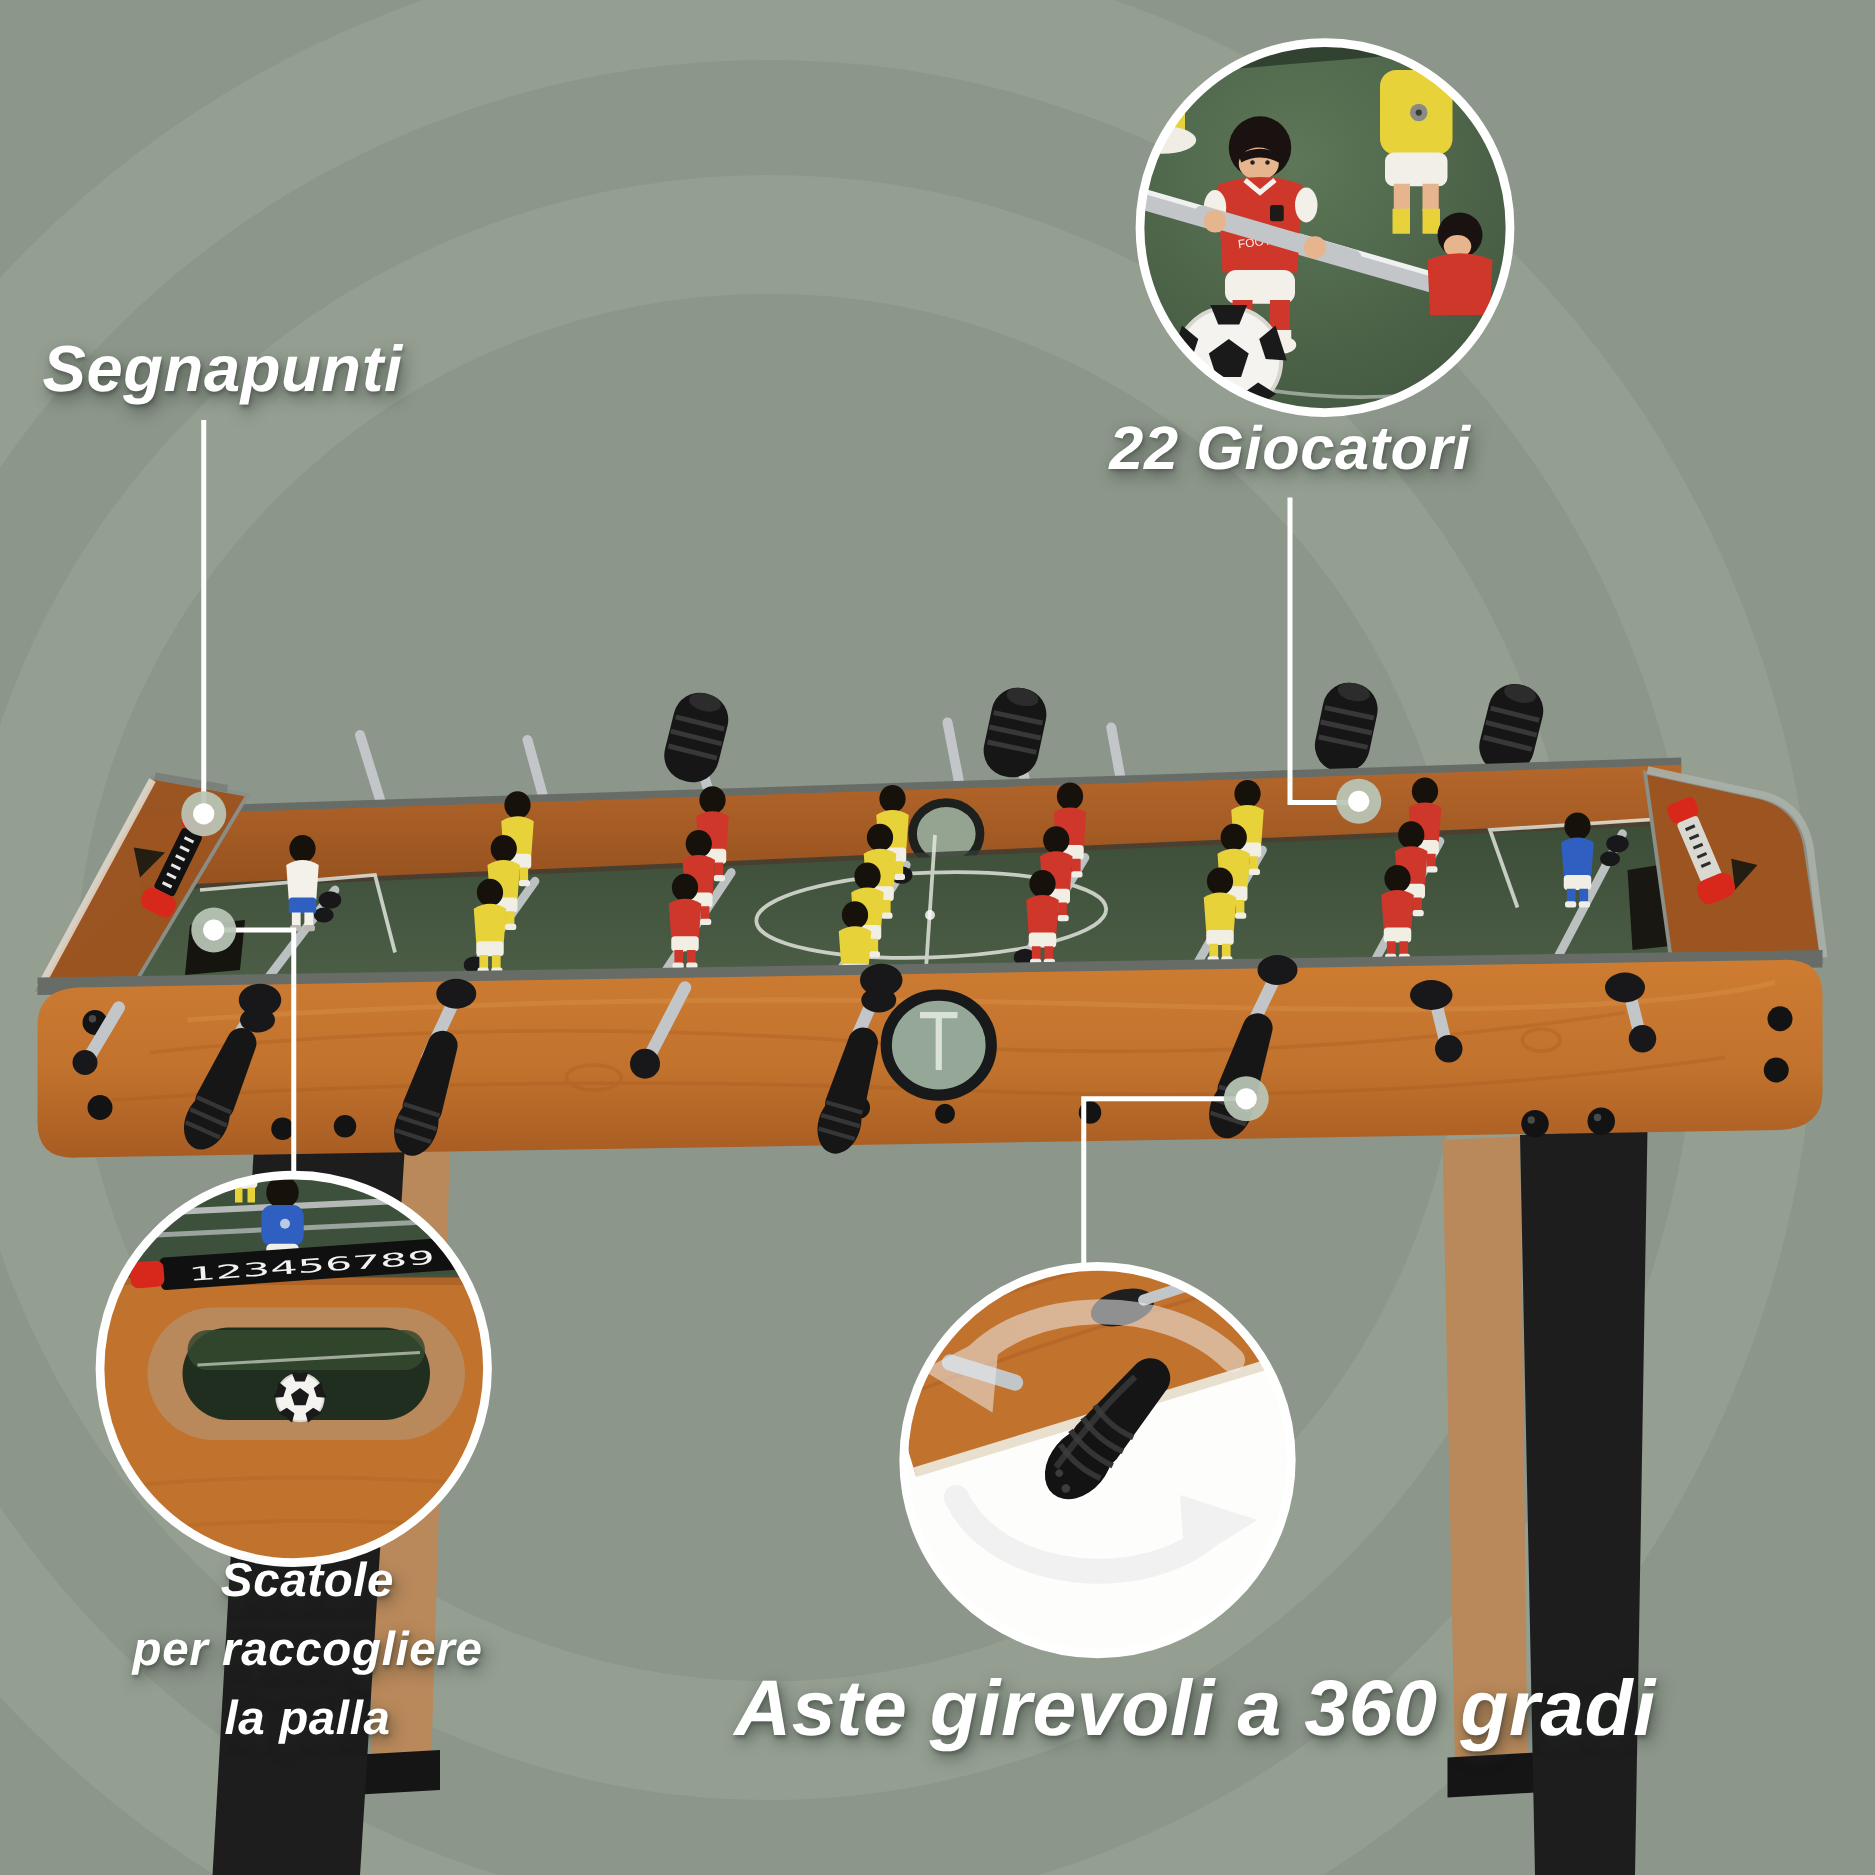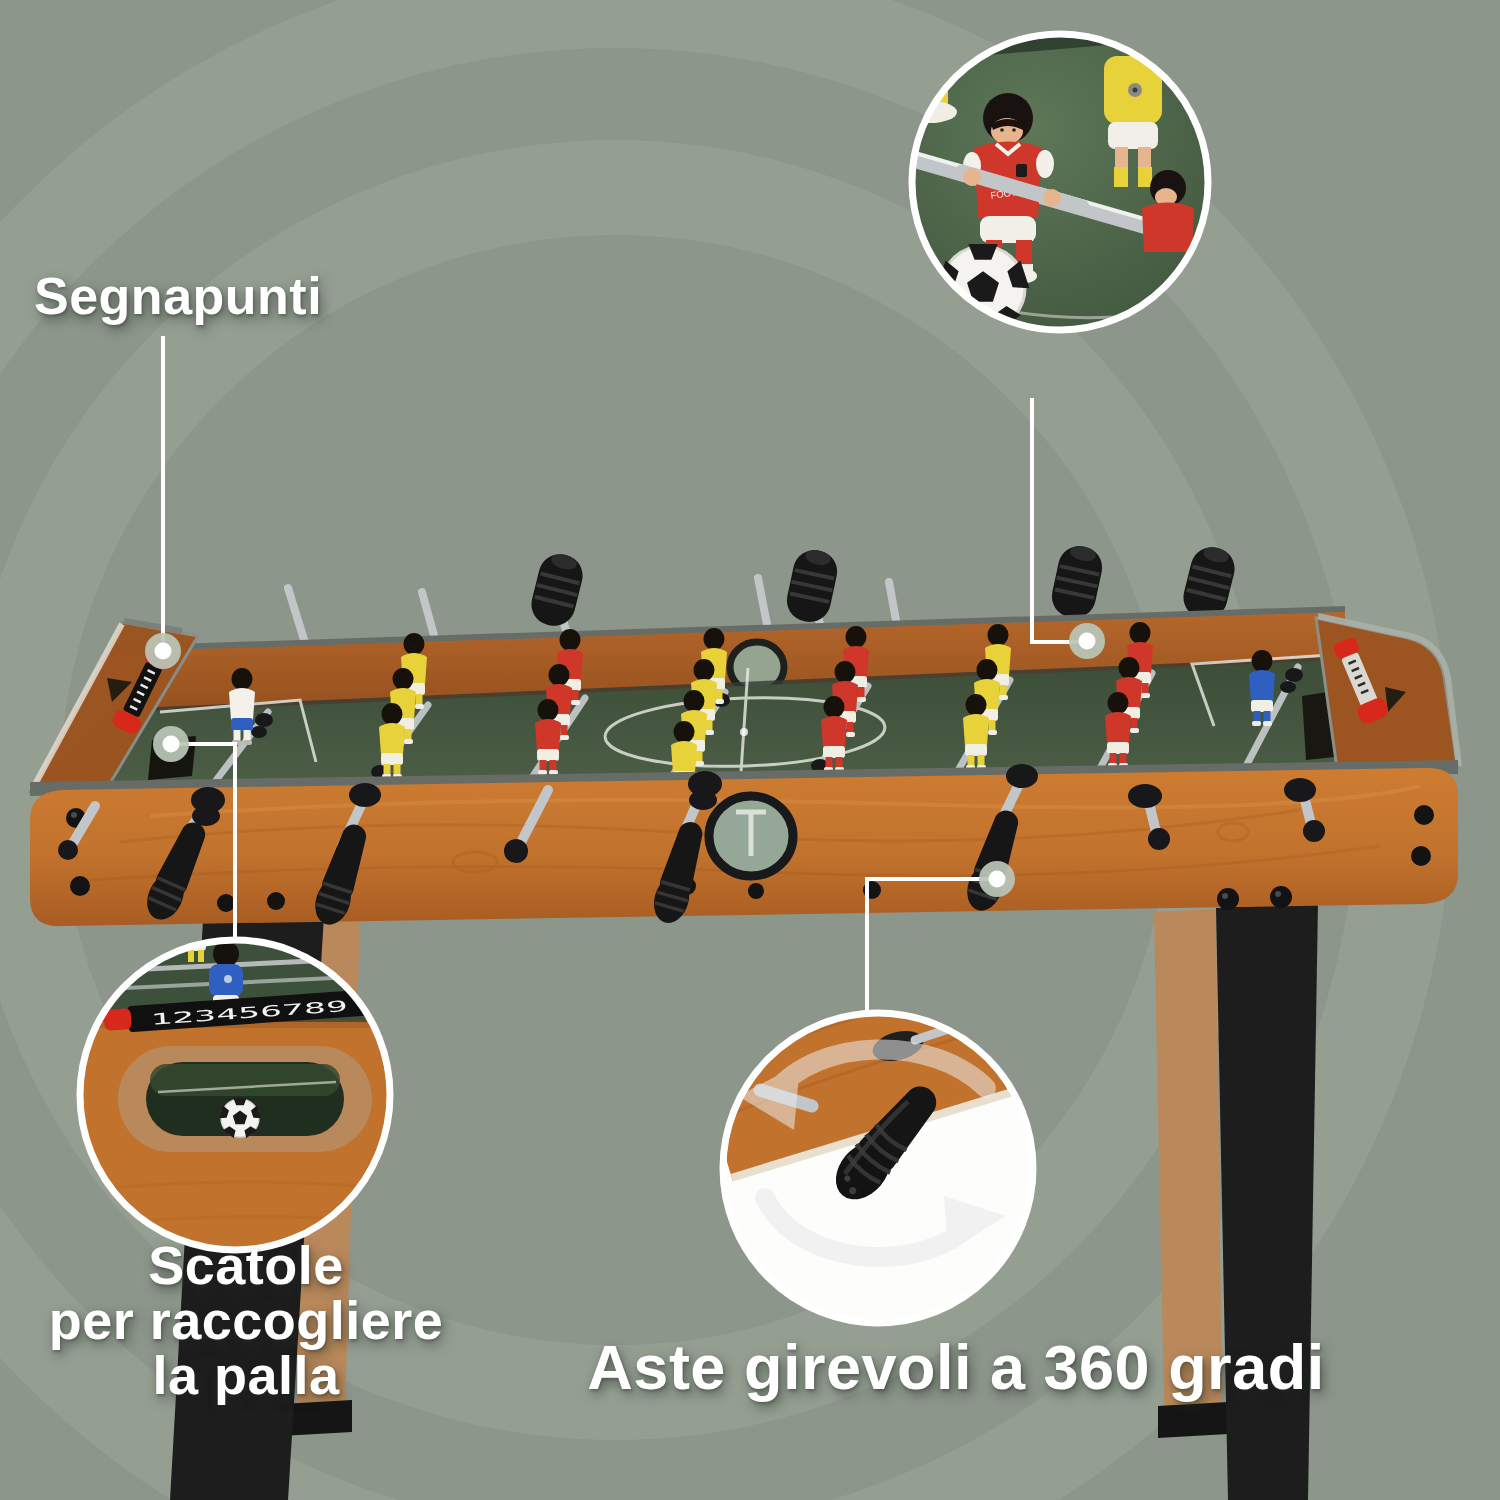--- a/index.html
+++ b/index.html
@@ -3,24 +3,24 @@
 <meta charset="utf-8">
 <style>
   html,body{margin:0;padding:0;}
   body{width:1500px;height:1500px;overflow:hidden;font-family:"Liberation Sans",sans-serif;}
   .stage{position:relative;width:1500px;height:1500px;overflow:hidden;background:var(--background,#8c968a);}
   .ring{position:absolute;border-radius:50%;border-style:solid;border-color:var(--ring,#9ba79a);opacity:.5;}
   .ring1{width:1110px;height:1110px;border-width:95px;left:-35px;top:140px;}
   .ring2{width:1484px;height:1484px;border-width:95px;left:-222px;top:-47px;}
   .scene{position:absolute;left:0;top:0;width:1500px;height:1500px;}
   .label{position:absolute;color:var(--text,#fff);font-weight:700;letter-spacing:.5px;
-         text-shadow:3px 5px 12px rgba(35,42,35,.55), 1px 2px 3px rgba(35,42,35,.35);}
+         text-shadow:3px 5px 12px rgba(35,42,35,.55), 1px 2px 3px rgba(35,42,35,.35);font-style:italic;}
   .label-segnapunti{left:34px;top:266px;font-size:52px;}
   .label-giocatori{left:830px;top:331px;width:404px;text-align:center;font-size:49px;}
-  .label-scatole{left:30px;top:1238px;width:432px;text-align:center;font-size:54px;line-height:55px;}
+  .label-scatole{left:30px;top:1238px;width:432px;text-align:center;font-size:38px;line-height:55px;}
   .label-aste{left:506px;top:1338px;width:900px;text-align:center;font-size:63px;line-height:58px;}
   
   .f-wood{fill:var(--wood,#c1722d);} .f-woodd{fill:var(--wood-dark,#9c5420);} .f-mdf{fill:var(--mdf-tan,#b9895b);}
   .f-leg{fill:var(--leg-black,#1d1d1d);} .f-hdl{fill:var(--handle-black,#161616);}
   .f-red{fill:var(--team-red,#cf372b);} .f-yel{fill:var(--team-yellow,#e8d23a);}
   .f-blu{fill:var(--team-blue,#2f5fc0);} .f-slider{fill:var(--slider-red,#d8281c);}
   .f-gray{fill:var(--edge-gray,#676d66);} .f-white{fill:var(--white,#fff);}
   .f-skin{fill:var(--skin,#e7b58d);}
   .s-rod{stroke:var(--rod-silver,#c2c6c8);} .s-line{stroke:var(--field-line,#e9ece5);}
   .s-white{stroke:var(--white,#fff);}
@@ -468,20 +468,23 @@
       <g>
         <circle cx="997" cy="879" r="18" fill="#b9c6b7" opacity=".93"></circle>
           <circle cx="997" cy="879" r="8.5" class="f-white"></circle>
       </g>
     </g>
   </svg>
 
   <div class="label label-segnapunti">
     <span>Segnapunti</span>
   </div>
+  <div class="label label-giocatori">
+    <span>22 Giocatori</span>
+  </div>
   <div class="label label-scatole">
     <div>Scatole</div>
     <div>per raccogliere</div>
     <div>la palla</div>
   </div>
   <div class="label label-aste">
     <div>Aste girevoli a 360 gradi</div>
   </div>
 </div>
 

